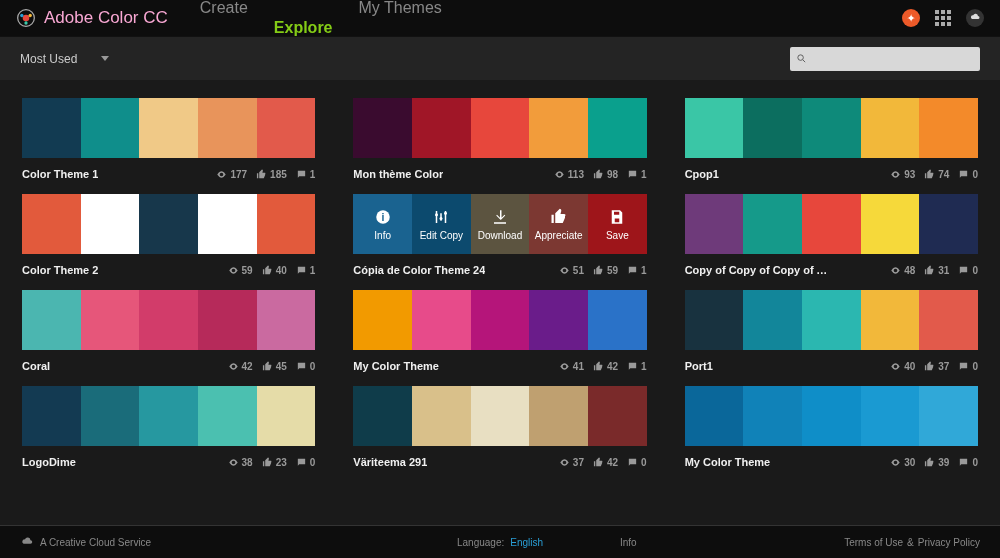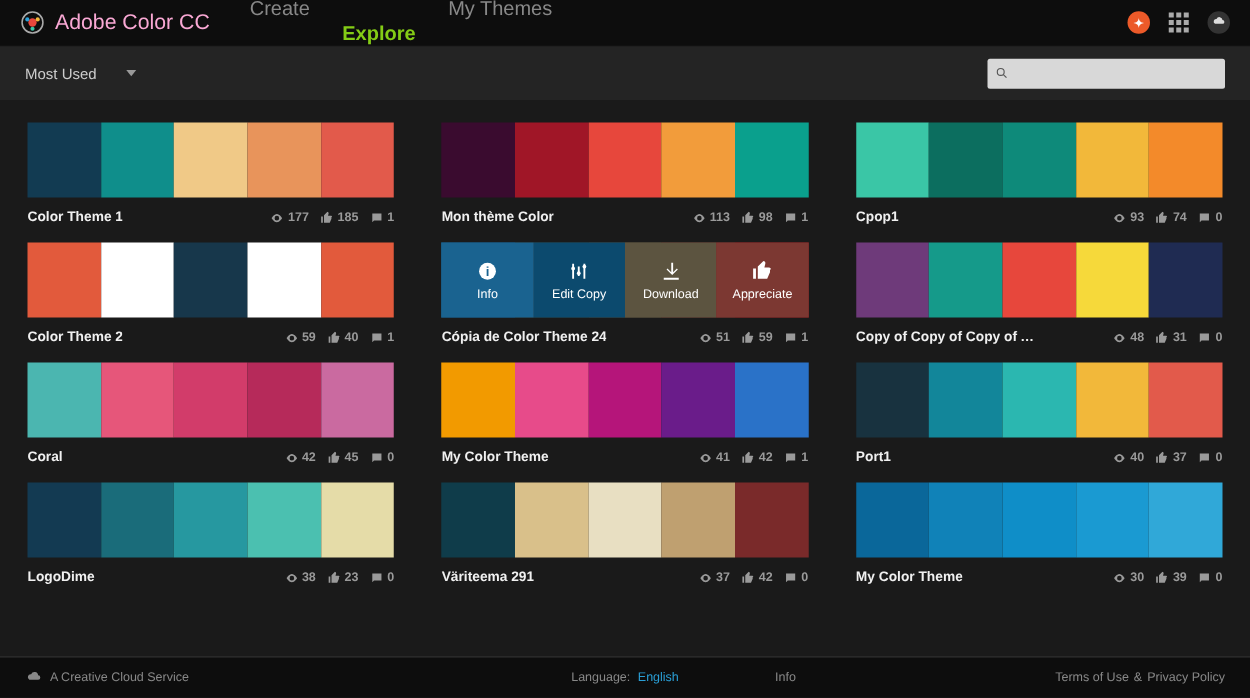--- a/index.html
+++ b/index.html
@@ -322,20 +322,26 @@
               <path fill="#fff" d="M12 3v10l-4-4-1 1 6 6 6-6-1-1-4 4V3h-2zM4 19h16v2H4z"></path>
             </svg>
             <span>Download</span>
           </div>
           <div class="overlay-btn ob-app">
             <svg viewBox="0 0 24 24">
               <path fill="#fff" d="M2 20h3V9H2v11zm19-10c0-1-1-2-2-2h-5l1-4V3c0-.5-.2-1-.6-1.4L13 1 7 7v13h10l3-7v-3z"></path>
             </svg>
             <span>Appreciate</span>
           </div>
+          <div class="overlay-btn ob-save">
+            <svg viewBox="0 0 24 24">
+              <path fill="#fff" d="M5 3h11l3 3v15H5V3zm3 2v4h7V5H8zm1 14h6v-5H9v5z"></path>
+            </svg>
+            <span>Save</span>
+          </div>
         </div>
       </div>
       <div class="theme-meta">
         <span class="theme-name">Cópia de Color Theme 24</span>
         <div class="theme-stats">
           <span class="stat">
             <svg viewBox="0 0 24 24">
               <path fill="#9a9a9a" d="M12 5C7 5 3 12 3 12s4 7 9 7 9-7 9-7-4-7-9-7zm0 11a4 4 0 110-8 4 4 0 010 8z"></path>
             </svg>
             <span>51</span>

